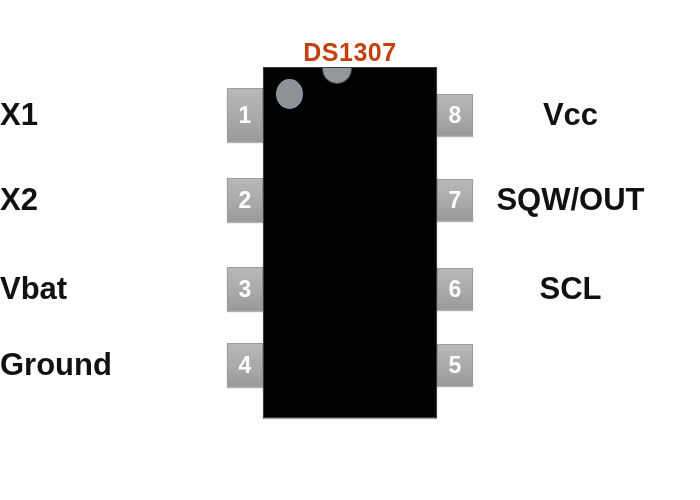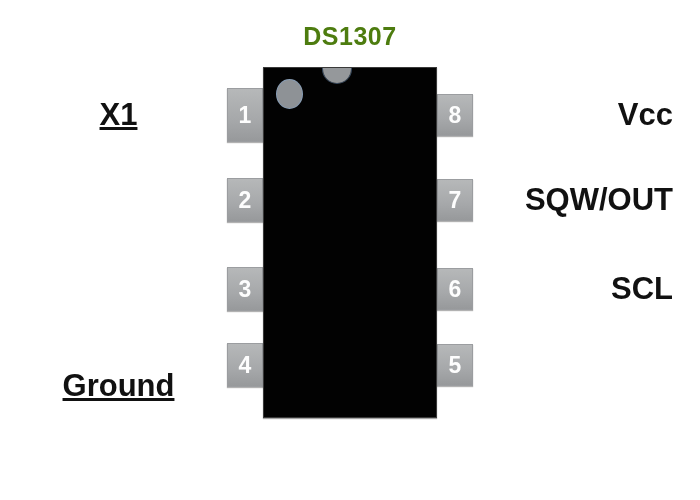--- a/index.html
+++ b/index.html
@@ -8,26 +8,26 @@
     position: relative;
     width: 700px;
     height: 500px;
     background: #ffffff;
     overflow: hidden;
     font-family: "Liberation Sans", "DejaVu Sans", sans-serif;
   }
   .title {
     position: absolute;
     left: 238px;
-    top: 22px;
+    top: 38px;
     width: 224px;
     text-align: center;
     font-size: 25px;
     font-weight: 700;
-    color: #4d7c0f;
+    color: #c2410c;
     letter-spacing: 0.5px;
   }
   .chip {
     position: absolute;
     left: 263px;
     top: 67px;
     width: 174px;
     height: 351px;
     background: #020202;
     border: 1px solid #3a3a3a;
@@ -82,26 +82,26 @@
   .pin-box.r4 { top: 344px; }
   .pin-label {
     position: absolute;
     height: 44px;
     line-height: 44px;
     font-size: 31px;
     font-weight: 700;
     color: #111111;
     white-space: nowrap;
   }
-  .pin-label.left  { left: 12px; width: 213px; text-align: center; text-decoration: underline; }
-  .pin-label.right { left: 468px; width: 205px; text-align: right; }
+  .pin-label.left  { left: 0px; width: 213px; text-align: left; }
+  .pin-label.right { left: 468px; width: 205px; text-align: center; }
   .row1 { top: 93px; }
   .row2 { top: 178px; }
   .row3 { top: 267px; }
-  .row4 { top: 343px; margin-top: 21px; }
+  .row4 { top: 343px; }
 </style>
 </head>
 <body>
 
 <div class="canvas">
 
   <div class="title">DS1307</div>
 
   <div class="chip">
     <div class="pin1-dot"></div>
@@ -112,19 +112,21 @@
   <div class="pin-box left l2">2</div>
   <div class="pin-box left l3">3</div>
   <div class="pin-box left l4">4</div>
 
   <div class="pin-box right r1">8</div>
   <div class="pin-box right r2">7</div>
   <div class="pin-box right r3">6</div>
   <div class="pin-box right r4">5</div>
 
   <div class="pin-label left row1">X1</div>
+  <div class="pin-label left row2">X2</div>
+  <div class="pin-label left row3">Vbat</div>
   <div class="pin-label left row4">Ground</div>
 
   <div class="pin-label right row1">Vcc</div>
   <div class="pin-label right row3">SCL</div>
   <div class="pin-label right row2">SQW/OUT</div>
 
 </div>
 
 </body></html>

